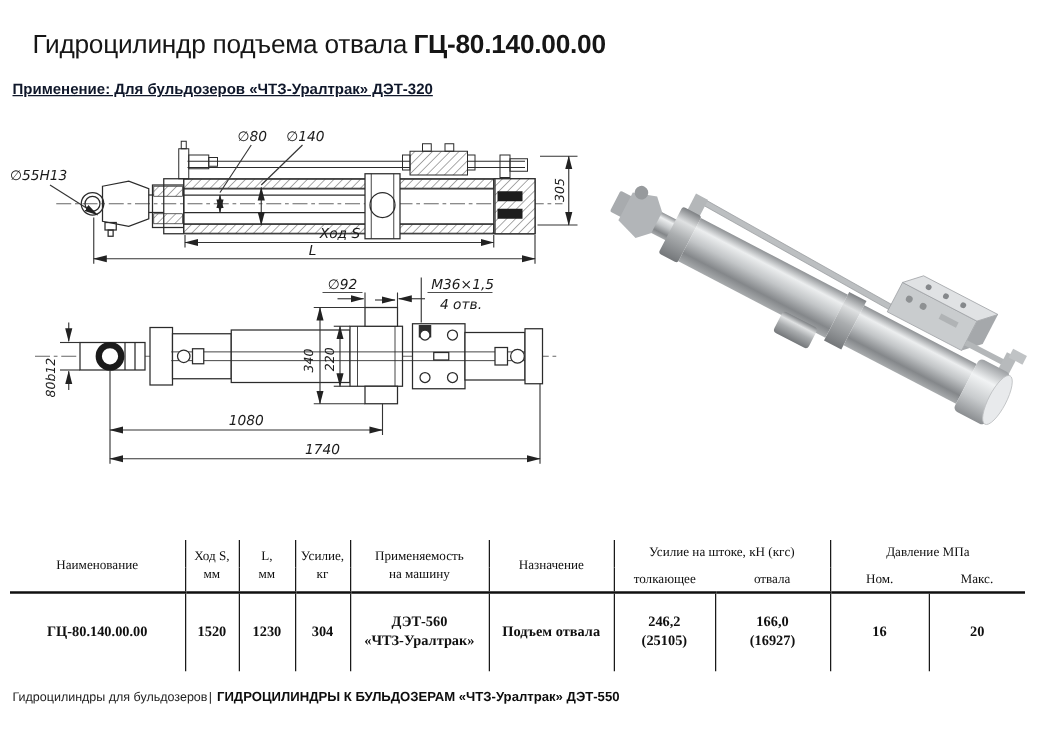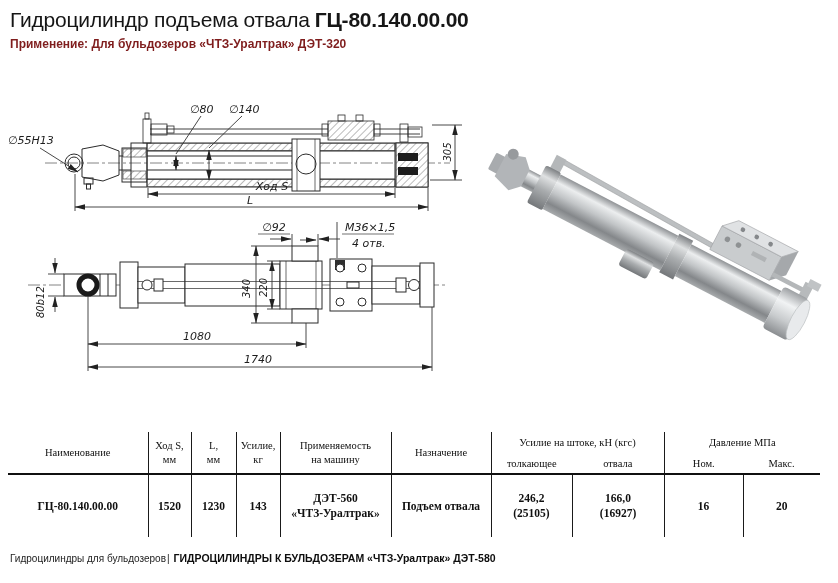--- a/index.html
+++ b/index.html
@@ -1,21 +1,21 @@
 <!DOCTYPE html>
 <html><head>
 <meta charset="utf-8">
 <style>
   html,body{margin:0;padding:0;background:#fff;}
   .page{position:relative;width:838px;height:583px;background:#fff;overflow:hidden;
         font-family:"Liberation Sans",sans-serif;color:#111;}
   .hdr{position:absolute;left:10px;top:8px;}
-  .hdr h1{margin:0;font-size:21px;font-weight:400;letter-spacing:-0.2px;color:#161616;}
+  .hdr h1{margin:16px;font-size:21px;font-weight:400;letter-spacing:-0.2px;color:#161616;}
   .hdr h1 b{font-weight:700;margin-left:5px;}
-  .hdr .sub{margin-top:5px;font-size:12px;font-weight:700;color:#7f1d1d;}
+  .hdr .sub{margin-top:5px;font-size:12px;font-weight:700;color:#0f172a;text-decoration:underline;}
   svg text{font-family:"DejaVu Sans",sans-serif;}
   .dim{font-style:italic;font-size:11px;fill:#1c1c1c;}
   .dims{font-style:italic;font-size:10px;fill:#1c1c1c;}
   .tblwrap{position:absolute;left:8px;top:432px;width:812px;font-family:Liberation Serif, serif;}
   table.spec{border-collapse:collapse;width:812px;table-layout:fixed;}
   table.spec th,table.spec td{padding:0 2px;text-align:center;vertical-align:middle;
       font-size:10.5px;font-weight:400;white-space:pre-line;line-height:1.3;color:#101010;}
   table.spec tr.h1{height:22px;} table.spec tr.h2{height:20px;} table.spec tr.data{height:63px;}
   table.spec td{font-size:11.5px;font-weight:700;}
   .bl{border-left:1px solid #1a1a1a;}
@@ -269,32 +269,32 @@
       <tr class="h2">
         <th class="bl bb">толкающее</th>
         <th class="bb">отвала</th>
         <th class="bl bb">Ном.</th>
         <th class="bb">Макс.</th>
       </tr>
       <tr class="data">
         <td>ГЦ-80.140.00.00</td>
         <td class="bl">1520</td>
         <td class="bl">1230</td>
-        <td class="bl">143</td>
+        <td class="bl">304</td>
         <td class="bl">ДЭТ-560
 «ЧТЗ-Уралтрак»</td>
         <td class="bl">Подъем отвала</td>
         <td class="bl">246,2
 (25105)</td>
         <td class="bl">166,0
 (16927)</td>
         <td class="bl">16</td>
         <td class="bl">20</td>
       </tr>
     </tbody>
       </table>
   </div>
 
   <div class="ftr">
-    <span>Гидроцилиндры для бульдозеров</span><span class="sep">|</span><span class="ft-b">ГИДРОЦИЛИНДРЫ К БУЛЬДОЗЕРАМ «ЧТЗ-Уралтрак» ДЭТ-580</span>
+    <span>Гидроцилиндры для бульдозеров</span><span class="sep">|</span><span class="ft-b">ГИДРОЦИЛИНДРЫ К БУЛЬДОЗЕРАМ «ЧТЗ-Уралтрак» ДЭТ-550</span>
   </div>
 
 </div>
 
 </body></html>

